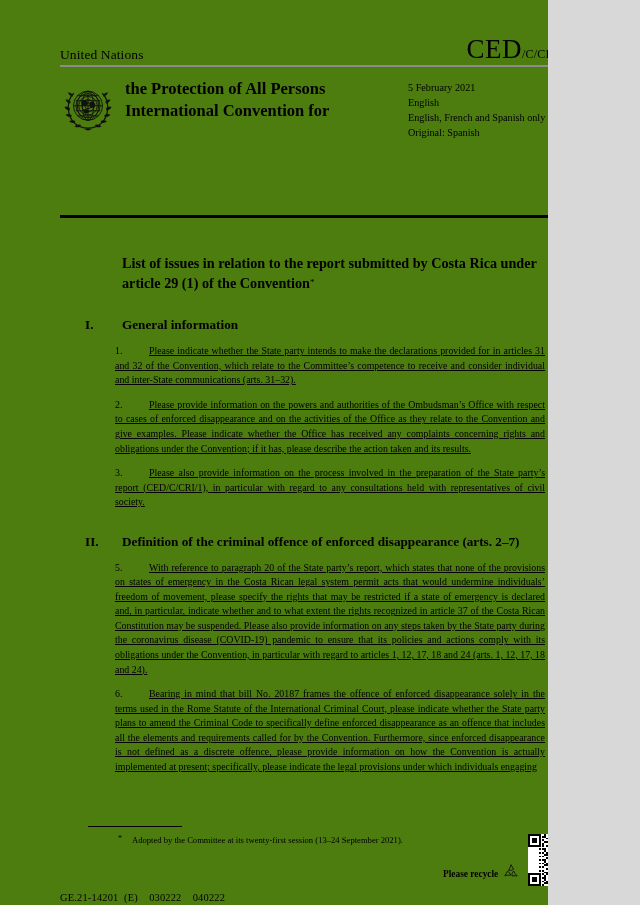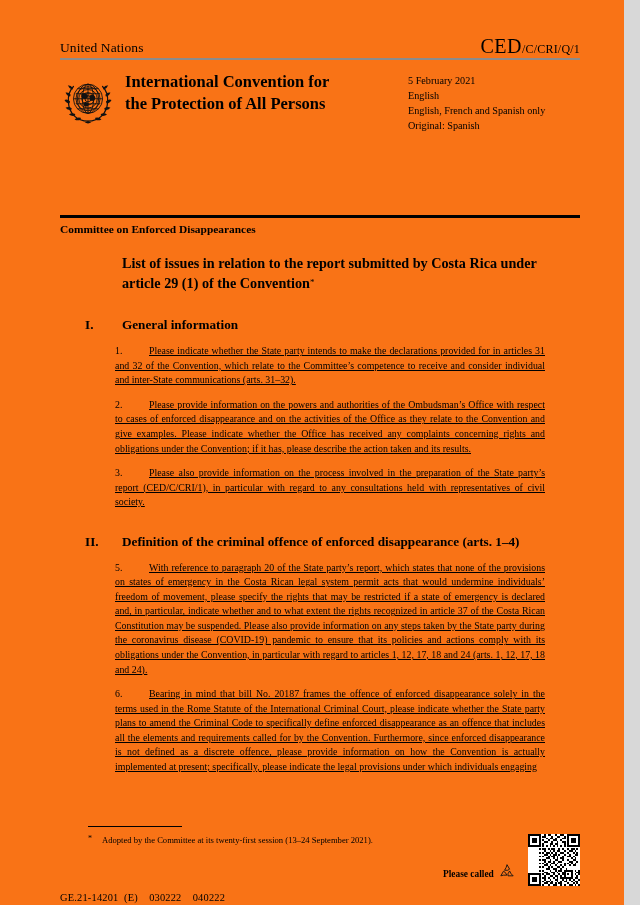--- a/index.html
+++ b/index.html
@@ -5,23 +5,23 @@
   html, body {
     margin: 0;
     padding: 0;
     background: #d8d8d8;
   }
   body {
     font-family: "Liberation Serif", "DejaVu Serif", serif;
   }
   .page {
     position: relative;
-    width: 624px;
+    width: 548px;
     height: 905px;
-    background: #f97316;
+    background: #4d7c0f;
     overflow: hidden;
     box-sizing: border-box;
   }
 
   
   .masthead {
     position: absolute;
     left: 60px;
     top: 36px;
     width: 520px;
@@ -36,21 +36,21 @@
     font-size: 13.5px;
     letter-spacing: 0.1px;
     color: #000;
   }
   .doc-symbol {
     color: #000;
     white-space: nowrap;
     line-height: 1;
   }
   .doc-symbol .sym-main {
-    font-size: 20px;
+    font-size: 27px;
     letter-spacing: 0.5px;
   }
   .doc-symbol .sym-sub {
     font-size: 12px;
     letter-spacing: 0.2px;
   }
   .rule-thin {
     height: 2px;
     background: #8c8c8c;
     width: 100%;
@@ -163,21 +163,21 @@
   .fn-rule {
     position: absolute;
     left: 88px;
     top: 826px;
     width: 94px;
     height: 1px;
     background: #000;
   }
   .footnote {
     position: absolute;
-    left: 88px;
+    left: 118px;
     top: 833px;
     width: 420px;
     font-size: 8.6px;
     line-height: 1.4;
     color: #000;
   }
   .footnote .fn-mark {
     display: inline-block;
     width: 14px;
     vertical-align: 2px;
@@ -273,72 +273,71 @@
             <path d="M83 54 q6 0 9 -6 q-6 -2 -10 3 z"></path>
             <path d="M80 66 q6 1 10 -4 q-5 -3 -11 1 z"></path>
             <path d="M73 76 q6 2 11 -2 q-5 -4 -11 -1 z"></path>
             <path d="M63 83 q5 3 11 0 q-4 -5 -11 -3 z"></path>
             <path d="M44 88 q6 -3 12 0 q-6 4 -12 0 z"></path>
           </g>
         </svg>
       </div>
 
       <div class="conv-title">
+        <div>the Protection of All Persons</div>
         <div>International Convention for</div>
-        <div>the Protection of All Persons</div>
       </div>
 
       <div class="distr-block">
         <div>5 February 2021</div>
         <div>English</div>
         <div>English, French and Spanish only</div>
         <div>Original: Spanish</div>
       </div>
 
     </div>
   </div>
 
   <div class="rule-heavy"></div>
 
-  <div class="committee">Committee on Enforced Disappearances</div>
 
   <div class="body-col">
 
     <div class="doc-title"><span>List of issues in relation to the report submitted by Costa Rica under article 29 (1) of the Convention</span><span class="fn-star">*</span></div>
 
     <div class="section-head">
       <div class="section-num">I.</div>
       <div class="section-title">General information</div>
     </div>
 
     <div class="para"><span class="pnum">1.</span><span>Please indicate whether the State party intends to make the declarations provided for in articles 31 and 32 of the Convention, which relate to the Committee’s competence to receive and consider individual and inter-State communications (arts. 31–32).</span></div>
 
     <div class="para"><span class="pnum">2.</span><span>Please provide information on the powers and authorities of the Ombudsman’s Office with respect to cases of enforced disappearance and on the activities of the Office as they relate to the Convention and give examples. Please indicate whether the Office has received any complaints concerning rights and obligations under the Convention; if it has, please describe the action taken and its results.</span></div>
 
     <div class="para"><span class="pnum">3.</span><span>Please also provide information on the process involved in the preparation of the State party’s report (CED/C/CRI/1), in particular with regard to any consultations held with representatives of civil society.</span></div>
 
 
     <div class="section-head">
       <div class="section-num">II.</div>
-      <div class="section-title">Definition of the criminal offence of enforced disappearance (arts. 1–4)</div>
+      <div class="section-title">Definition of the criminal offence of enforced disappearance (arts. 2–7)</div>
     </div>
 
     <div class="para"><span class="pnum">5.</span><span>With reference to paragraph 20 of the State party’s report, which states that none of the provisions on states of emergency in the Costa Rican legal system permit acts that would undermine individuals’ freedom of movement, please specify the rights that may be restricted if a state of emergency is declared and, in particular, indicate whether and to what extent the rights recognized in article 37 of the Costa Rican Constitution may be suspended. Please also provide information on any steps taken by the State party during the coronavirus disease (COVID-19) pandemic to ensure that its policies and actions comply with its obligations under the Convention, in particular with regard to articles 1, 12, 17, 18 and 24 (arts. 1, 12, 17, 18 and 24).</span></div>
 
     <div class="para"><span class="pnum">6.</span><span>Bearing in mind that bill No. 20187 frames the offence of enforced disappearance solely in the terms used in the Rome Statute of the International Criminal Court, please indicate whether the State party plans to amend the Criminal Code to specifically define enforced disappearance as an offence that includes all the elements and requirements called for by the Convention. Furthermore, since enforced disappearance is not defined as a discrete offence, please provide information on how the Convention is actually implemented at present; specifically, please indicate the legal provisions under which individuals engaging</span></div>
 
   </div>
 
   <div class="fn-rule"></div>
   <div class="footnote"><span class="fn-mark">*</span><span>Adopted by the Committee at its twenty-first session (13–24 September 2021).</span></div>
 
   <div class="footer-code">GE.21-14201  (E)    030222    040222</div>
 
   <div class="recycle-wrap">
-    <span class="recycle-text">Please called</span>
+    <span class="recycle-text">Please recycle</span>
     <span class="recycle-icon">
       <svg width="22" height="20" viewBox="0 0 24 24">
         <g fill="none" stroke="#111" stroke-width="1.1" stroke-linejoin="round">
           <path d="M12 3.2 L15.1 8.6 L12.9 9.9 L9.1 9.9 L11.0 6.5 Z"></path>
           <path d="M4.6 16.6 L7.7 11.2 L9.9 12.5 L11.8 15.8 L7.9 15.8 Z"></path>
           <path d="M19.4 16.6 L13.2 16.6 L13.2 14.1 L15.1 10.8 L17.0 14.2 Z"></path>
         </g>
       </svg>
     </span>
   </div>

